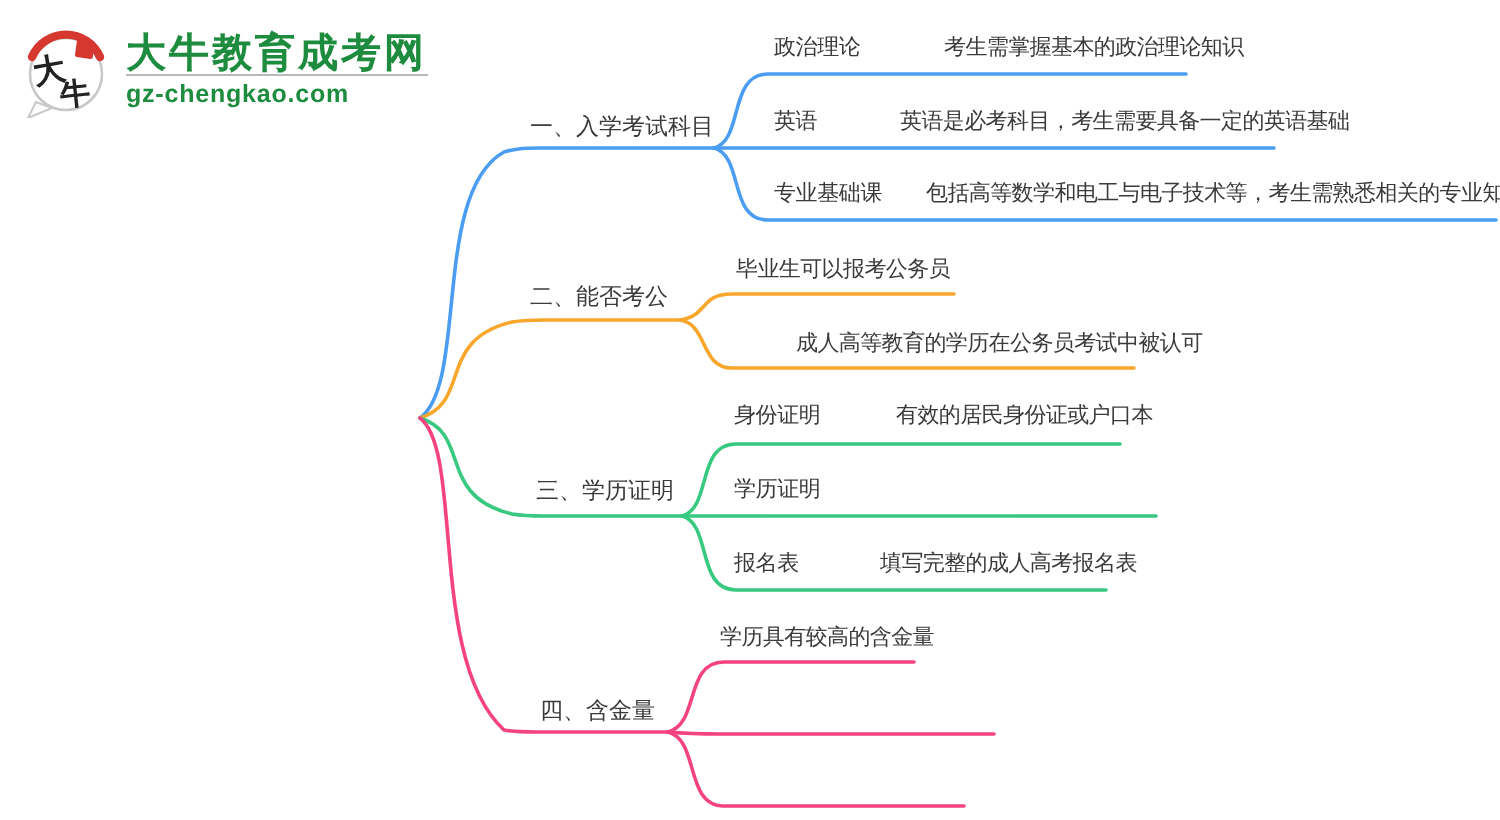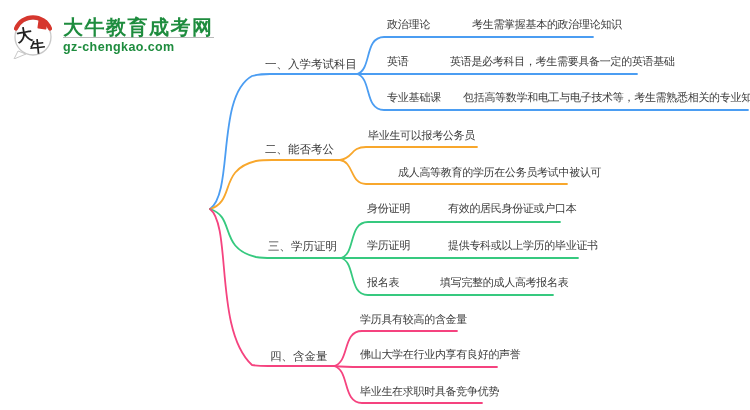--- a/index.html
+++ b/index.html
@@ -78,21 +78,18 @@
   <div class="txt ndesc" style="left:450px;top:54px;">英语是必考科目，考生需要具备一定的英语基础</div>
   <div class="txt nlabel" style="left:387px;top:90px;">专业基础课</div>
   <div class="txt ndesc" style="left:463px;top:90px;">包括高等数学和电工与电子技术等，考生需熟悉相关的专业知识</div>
 
   <div class="txt ndesc" style="left:368px;top:128px;">毕业生可以报考公务员</div>
   <div class="txt ndesc" style="left:368px;top:165px;margin-left:30px;">成人高等教育的学历在公务员考试中被认可</div>
 
   <div class="txt nlabel" style="left:367px;top:201px;">身份证明</div>
   <div class="txt ndesc" style="left:448px;top:201px;text-align:right;">有效的居民身份证或户口本</div>
   <div class="txt nlabel" style="left:367px;top:238px;">学历证明</div>
-  <div class="txt ndesc" style="left:448px;top:238px;">提供专科或以上学历的毕业证书</div>
   <div class="txt nlabel" style="left:367px;top:275px;">报名表</div>
   <div class="txt ndesc" style="left:440px;top:275px;">填写完整的成人高考报名表</div>
 
   <div class="txt ndesc" style="left:360px;top:312px;">学历具有较高的含金量</div>
-  <div class="txt ndesc" style="left:360px;top:347px;">佛山大学在行业内享有良好的声誉</div>
-  <div class="txt ndesc" style="left:360px;top:384px;">毕业生在求职时具备竞争优势</div>
 
 </div>
 
 </body></html>

